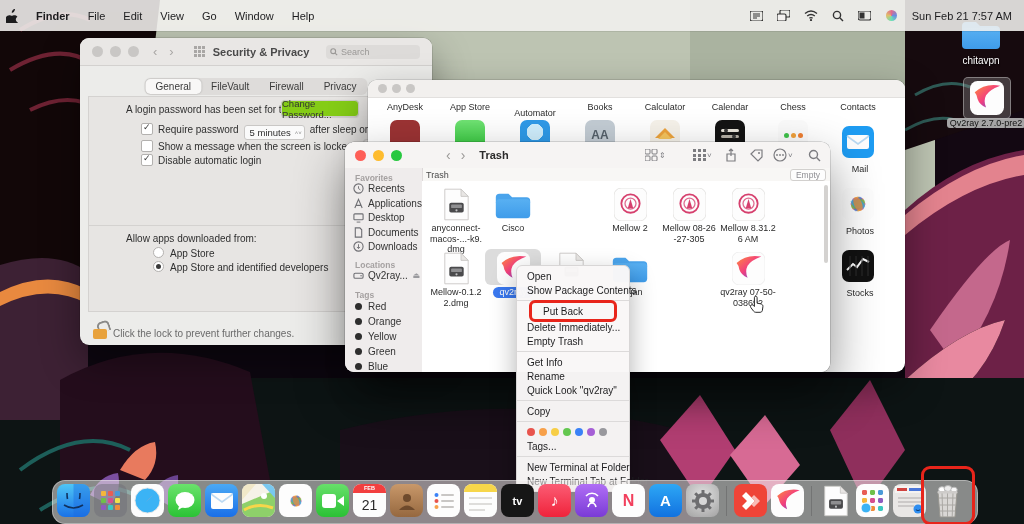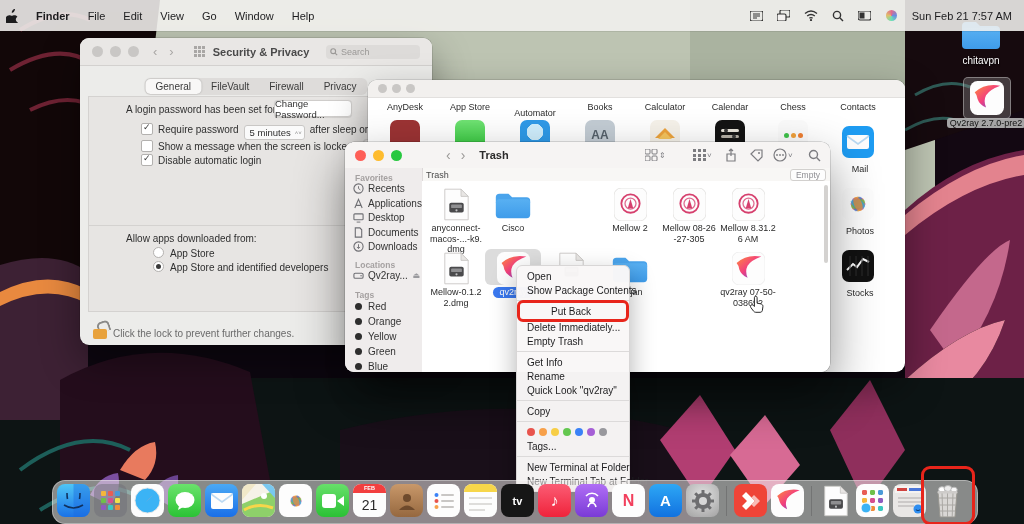--- a/index.html
+++ b/index.html
@@ -31,22 +31,22 @@
   #sec-grid i{background:#a9a7a5;width:3px;height:3px;}
   #sec-search{margin-left:auto;width:86px;height:14px;border-radius:4px;background:#dddbd9;
               display:flex;align-items:center;font-size:9px;color:#9a9896;padding:0 4px;gap:3px;}
   #sec-tabs{position:absolute;left:50%;top:40px;transform:translateX(-50%);
             display:flex;background:#dedcda;border-radius:6px;padding:1px;font-size:10px;color:#3a3a3a;}
   #sec-tabs .tab{padding:2px 10px;border-radius:5px;}
   #sec-tabs .tab.sel{background:#f8f7f6;box-shadow:0 0 2px rgba(0,0,0,.25);}
   #sec-box{position:absolute;left:8px;top:58px;width:334px;height:214px;background:#e7e5e3;
            border:1px solid #d4d2d0;}
   .sec-row{position:absolute;font-size:10px;color:#2f2f2f;white-space:nowrap;}
-  .btn{background:#ffffff;border:1px solid #cfcdcb;border-radius:4px;font-size:9.5px;color:#333;
-       display:inline-flex;align-items:center;justify-content:center;box-shadow:0 .5px 1px rgba(0,0,0,.1);}
+  .btn{background:#84cc16;border:1px solid #cfcdcb;border-radius:4px;font-size:9.5px;color:#333;
+       display:inline-flex;align-items:center;justify-content:center;box-shadow:0 .5px 1px rgba(0,0,0,.1);margin-left:7px;}
   .btn.disabled{color:#b4b2b0;background:#eceae8;}
   .cb{width:10px;height:10px;border:1px solid #b3b1af;border-radius:2px;background:#fff;
       display:inline-block;vertical-align:-2px;margin-right:5px;position:relative;}
   .cb.on:after{content:"✓";position:absolute;left:1px;top:-2px;font-size:9px;color:#3a3a3a;}
   .radio{width:9px;height:9px;border:1px solid #b3b1af;border-radius:50%;background:#fff;
          display:inline-block;vertical-align:-1px;margin-right:6px;position:relative;}
   .radio.on:after{content:"";position:absolute;left:2px;top:2px;width:5px;height:5px;border-radius:50%;background:#3a3a3a;}
   #sec-dd{display:inline-flex;align-items:center;border:1px solid #c9c7c5;background:#fafafa;
           border-radius:3px;height:13px;font-size:9.5px;padding:0 2px 0 5px;margin:0 5px;vertical-align:-3px;}
   #sec-dd .st{display:inline-flex;flex-direction:column;line-height:4px;font-size:6px;color:#8a8a8a;margin-left:4px;}
@@ -87,21 +87,21 @@
   .cell .nm{margin-top:2px;font-size:9px;line-height:10.5px;color:#2b2b2b;word-break:break-all;}
   .cell.sel .ic{background:#dcdcdc;border-radius:6px;}
   .nm-pill{display:inline-block;background:#3a79f0;color:#fff;border-radius:7px;padding:0 6px;}
   #c-scroll{position:absolute;right:2px;top:4px;width:4px;height:78px;border-radius:2px;background:#d4d2d0;}
   
   #ctx{position:absolute;left:516px;top:265px;width:112px;background:rgba(249,247,247,.98);
        border-radius:6px;border:1px solid #d8d6d6;box-shadow:0 10px 26px rgba(0,0,0,.3);
        z-index:20;padding:3px 0;font-size:10px;color:#1d1d1f;}
   .mi{padding:1.5px 10px;white-space:nowrap;}
   .msep{height:1px;background:#dcdada;margin:3px 0;}
-  #putback-wrap{position:relative;margin:2px 4px;padding-left:20px;}
+  #putback-wrap{position:relative;margin:2px 16px;}
   #putback-box{position:absolute;left:-4px;right:-4px;top:-4px;bottom:-4px;border:3px solid #e8251b;
                border-radius:6px;pointer-events:none;}
   #dotrow{display:flex;gap:4px;padding:3px 10px;}
   #dotrow i{width:8px;height:8px;border-radius:50%;}
   
   .dt-label{position:absolute;text-align:center;font-size:10px;color:#fff;
             text-shadow:0 1px 2px rgba(0,0,0,.9);}
   #qv2-sel{position:absolute;left:963px;top:77px;width:46px;height:40px;background:rgba(150,150,150,.35);
            border:1px solid rgba(255,255,255,.35);border-radius:5px;display:flex;align-items:center;justify-content:center;}
   #qv2-label{position:absolute;left:942px;top:112px;width:88px;text-align:center;}

